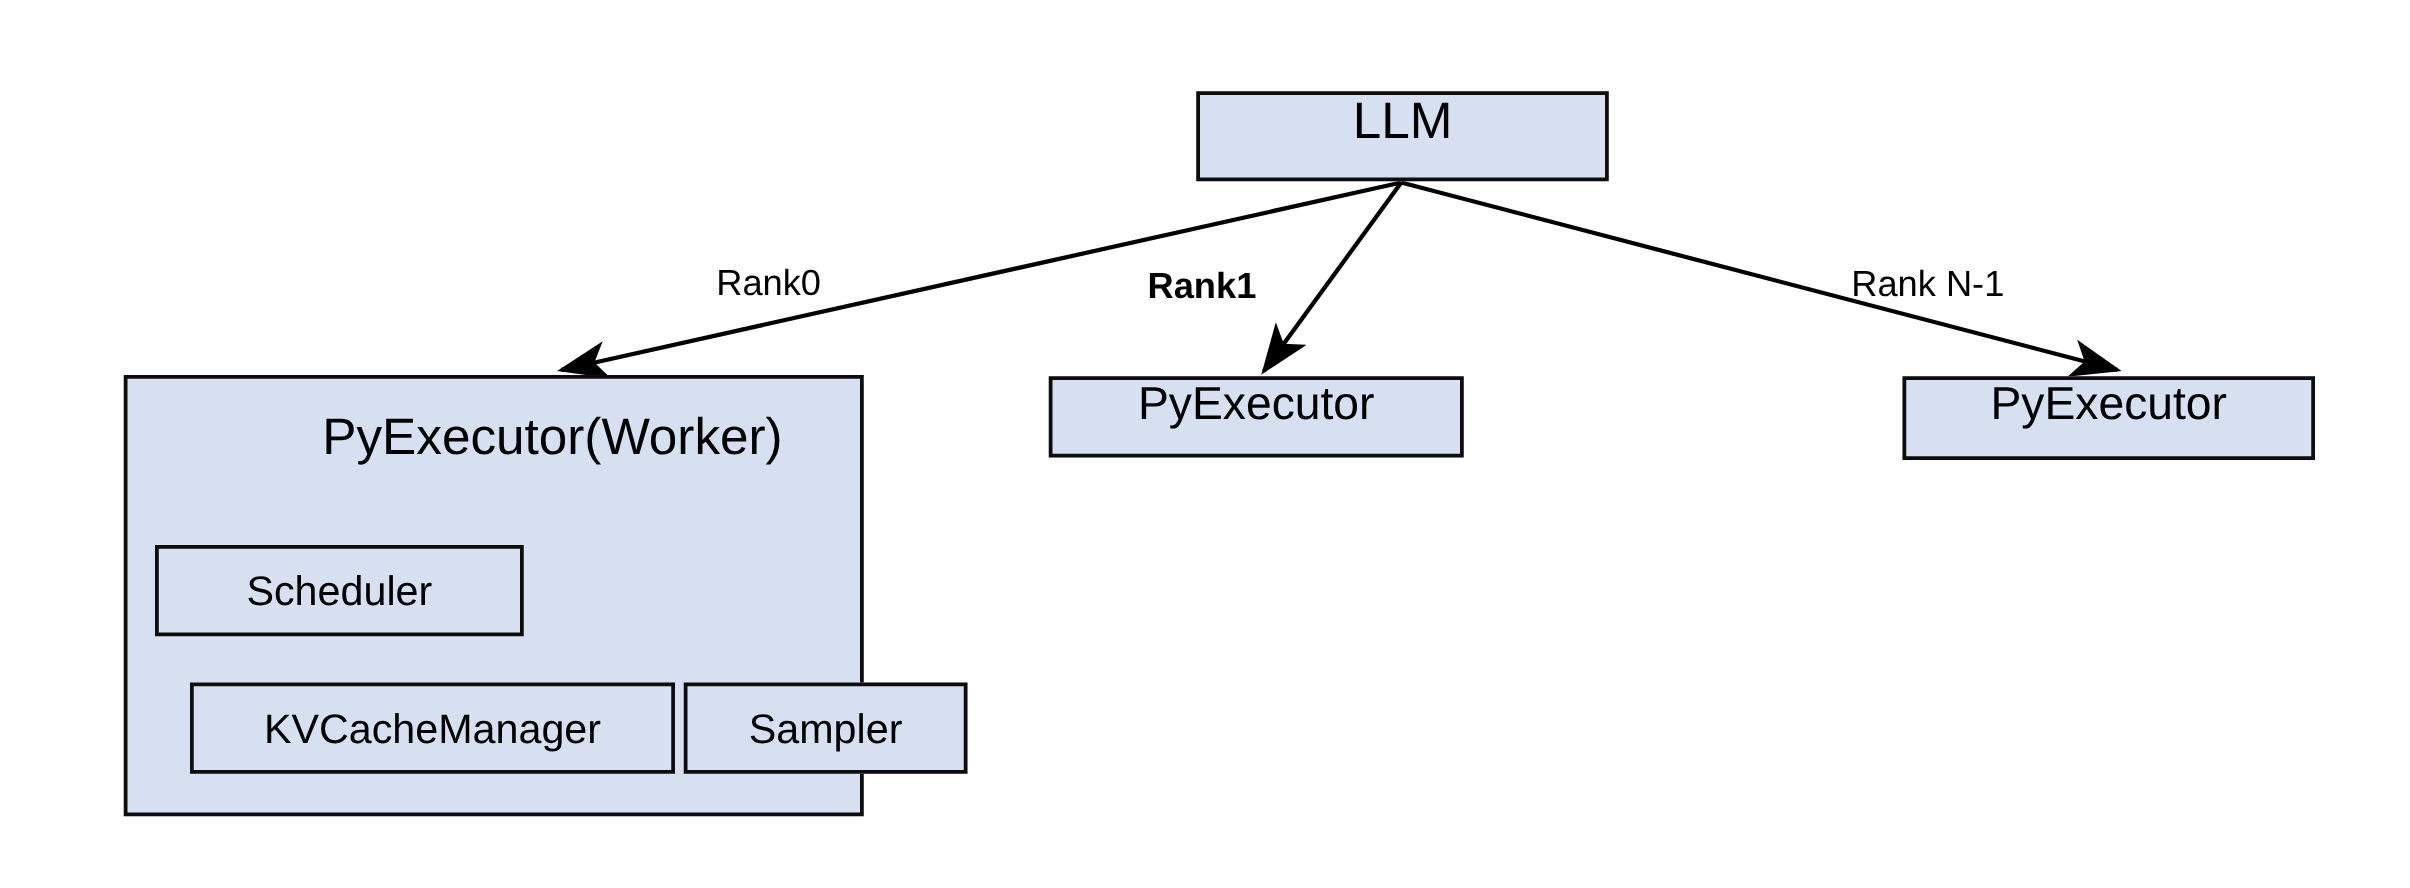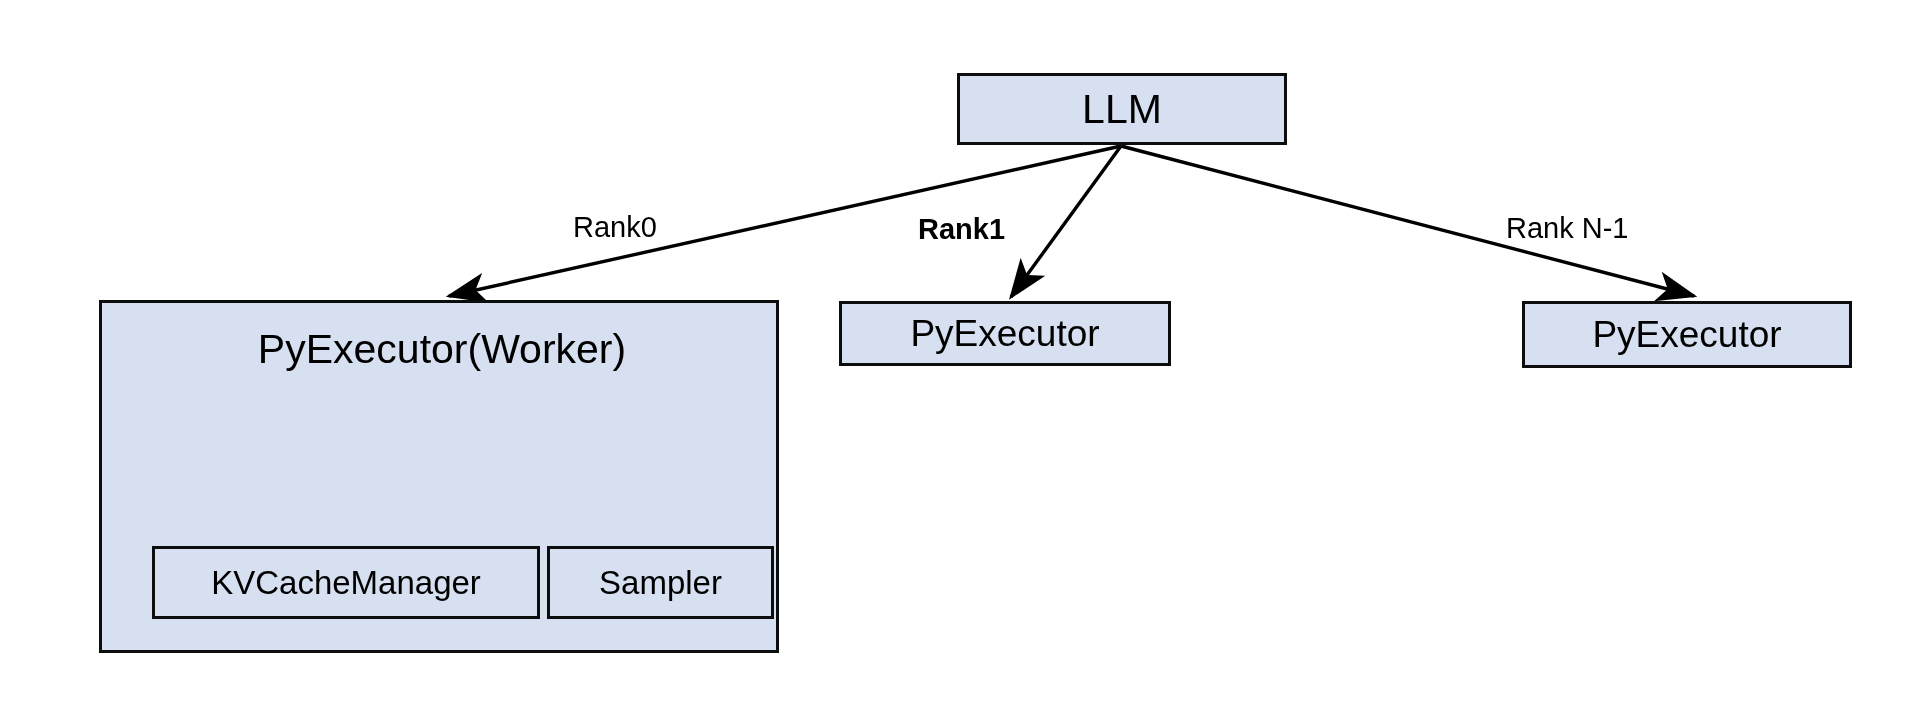--- a/index.html
+++ b/index.html
@@ -26,39 +26,38 @@
     width: 1928px;
     height: 710px;
     pointer-events: none;
   }
   .node {
     position: absolute;
     box-sizing: border-box;
     background: #d6e0f0;
     border: 3px solid #0d0d0d;
     display: flex;
-    align-items: center;
     justify-content: center;
     color: #000000;
     line-height: 1;
     white-space: nowrap;
   }
   
   #node-llm {
     left: 957px;
     top: 73px;
     width: 330px;
     height: 72px;
     font-size: 41px;
   }
   
   #node-worker {
     left: 99px;
     top: 300px;
-    width: 680px;
+    width: 592px;
     height: 353px;
     display: block;
     padding: 0;
   }
   #worker-title {
     position: absolute;
     left: 0;
     top: 22px;
     width: 680px;
     text-align: center;
@@ -102,21 +101,21 @@
   
   .edge-label {
     position: absolute;
     font-size: 29px;
     color: #000000;
     white-space: nowrap;
     background: transparent;
   }
   #label-rank0   { left: 573px;  top: 211px; text-align: right; }
   #label-rank1   { left: 918px;  top: 213px; font-weight: bold; }
-  #label-rankn   { left: 1481px; top: 212px; margin-left: 25px; }
+  #label-rankn   { left: 1481px; top: 212px; }
 </style>
 </head>
 <body>
 
 <div id="canvas">
 
   <svg class="edge-layer" width="1928" height="710" viewBox="0 0 1928 710" xmlns="http://www.w3.org/2000/svg">
     <defs>
       <marker id="arrowhead" markerWidth="12" markerHeight="9" refX="11" refY="4.5" orient="auto" markerUnits="strokeWidth">
         <path d="M0,0 L12,4.5 L0,9 L3,4.5 Z" fill="#000000"></path>
@@ -132,20 +131,23 @@
     <span>LLM</span>
   </div>
 
   <div class="edge-label" id="label-rank0">Rank0</div>
   <div class="edge-label" id="label-rank1">Rank1</div>
   <div class="edge-label" id="label-rankn">Rank N-1</div>
 
   <div class="node" id="node-worker">
     <div id="worker-title">PyExecutor(Worker)</div>
 
+    <div class="subnode" id="sub-scheduler">
+      <span>Scheduler</span>
+    </div>
 
 
     <div class="subnode" id="sub-kvcache">
       <span>KVCacheManager</span>
     </div>
 
     <div class="subnode" id="sub-sampler">
       <span>Sampler</span>
     </div>
   </div>

